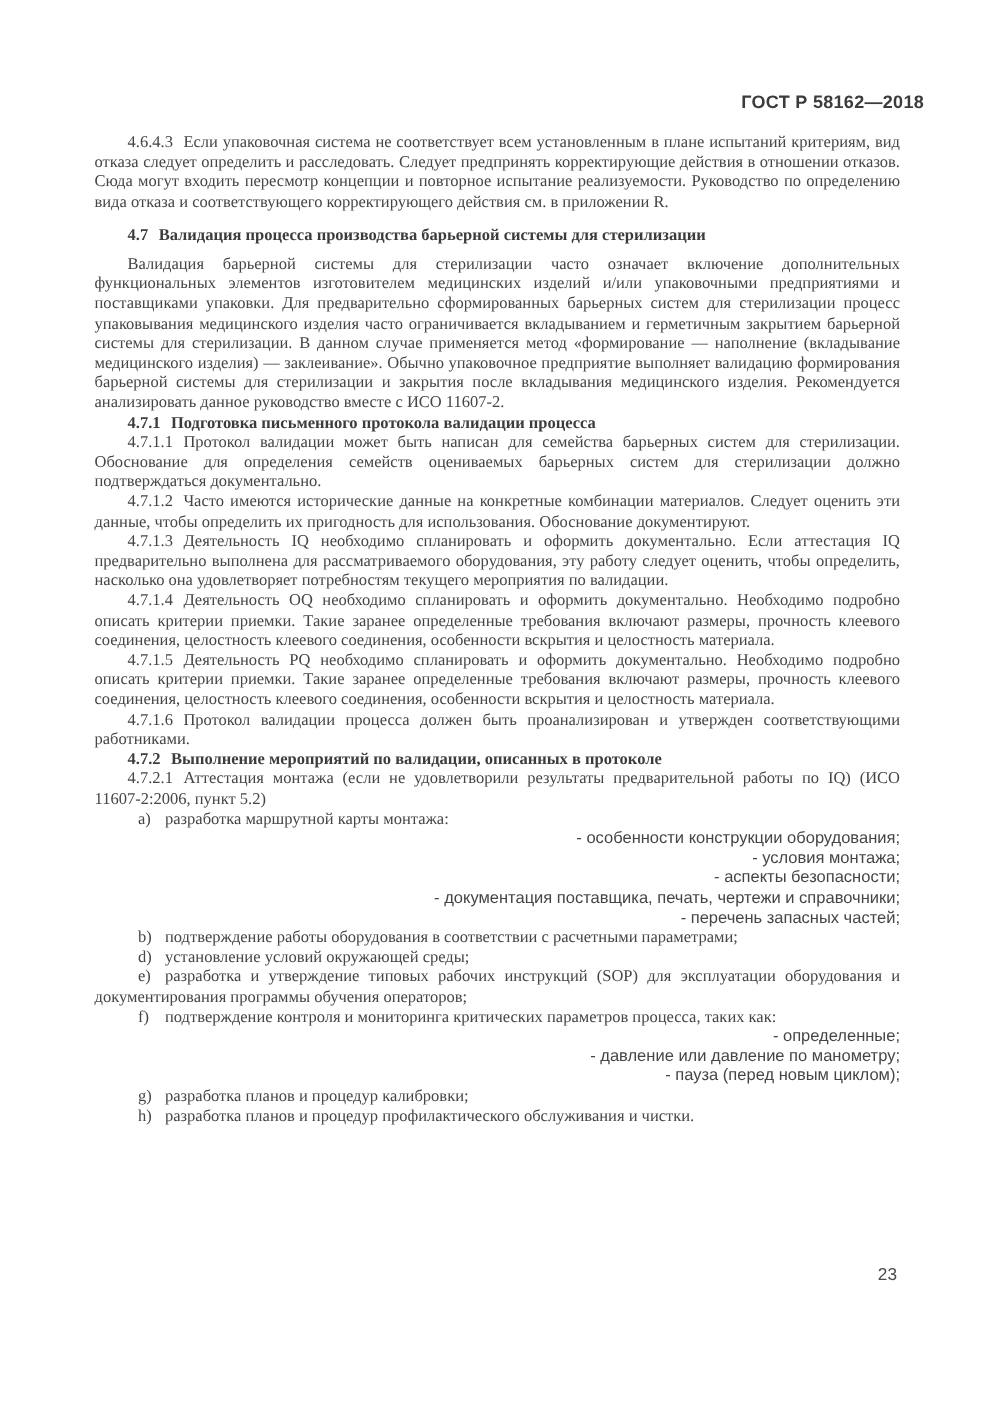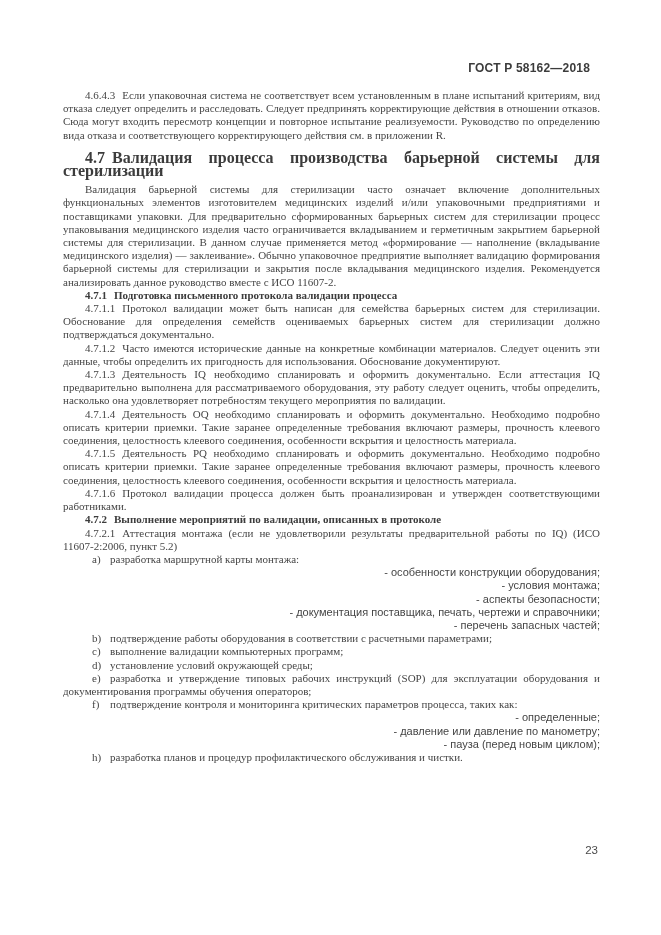--- a/index.html
+++ b/index.html
@@ -10,42 +10,42 @@
     background: #ffffff;
     overflow: hidden;
     font-family: "Liberation Sans", sans-serif;
     color: #454545;
     font-size: 11px;
     line-height: 13.2px;
   }
   .doc-header {
     position: absolute;
     top: 62px;
-    right: 71px;
+    right: 45px;
     font-weight: bold;
     font-size: 12px;
     color: #3c3c3c;
     letter-spacing: 0.2px;
   }
   .content {
     position: absolute;
     left: 63px;
     top: 89px;
     width: 537px;
   }
   p { margin: 0; text-align: justify; font-family: Liberation Serif, serif; }
   .body-para { text-indent: 22px; }
   .pnum { margin-right: 7px; }
   .h-main {
     font-weight: bold;
     color: #3c3c3c;
     text-indent: 22px;
     margin-top: 9px;
     margin-bottom: 6px;
-    font-size: 16px;
+    font-size: 11px;
   }
   .h-sub {
     font-weight: bold;
     color: #3c3c3c;
     text-indent: 22px;
   }
   .li { text-indent: 29px; }
   .lmarker { display: inline-block; width: 18px; text-indent: 0; }
   .sub { padding-left: 62px; text-align: right; }
   .page-number {
@@ -92,31 +92,31 @@
 
     <p class="li"><span class="lmarker">a)</span><span>разработка маршрутной карты монтажа:</span></p>
     <div class="sub">- особенности конструкции оборудования;</div>
     <div class="sub">- условия монтажа;</div>
     <div class="sub">- аспекты безопасности;</div>
     <div class="sub">- документация поставщика, печать, чертежи и справочники;</div>
     <div class="sub">- перечень запасных частей;</div>
 
     <p class="li"><span class="lmarker">b)</span><span>подтверждение работы оборудования в соответствии с расчетными параметрами;</span></p>
 
-    <p class="li"><span class="lmarker">c)</span><span>выполнение валидации компьютерных программ;</span></p>
 
     <p class="li"><span class="lmarker">d)</span><span>установление условий окружающей среды;</span></p>
 
     <p class="li"><span class="lmarker">e)</span><span>разработка и утверждение типовых рабочих инструкций (SOP) для эксплуатации оборудования и документирования программы обучения операторов;</span></p>
 
     <p class="li"><span class="lmarker">f)</span><span>подтверждение контроля и мониторинга критических параметров процесса, таких как:</span></p>
     <div class="sub">- определенные;</div>
     <div class="sub">- давление или давление по манометру;</div>
     <div class="sub">- пауза (перед новым циклом);</div>
 
+    <p class="li"><span class="lmarker">g)</span><span>разработка планов и процедур калибровки;</span></p>
 
     <p class="li"><span class="lmarker">h)</span><span>разработка планов и процедур профилактического обслуживания и чистки.</span></p>
 
   </div>
 
   <div class="page-number">23</div>
 
 </div>
 
 </body></html>

